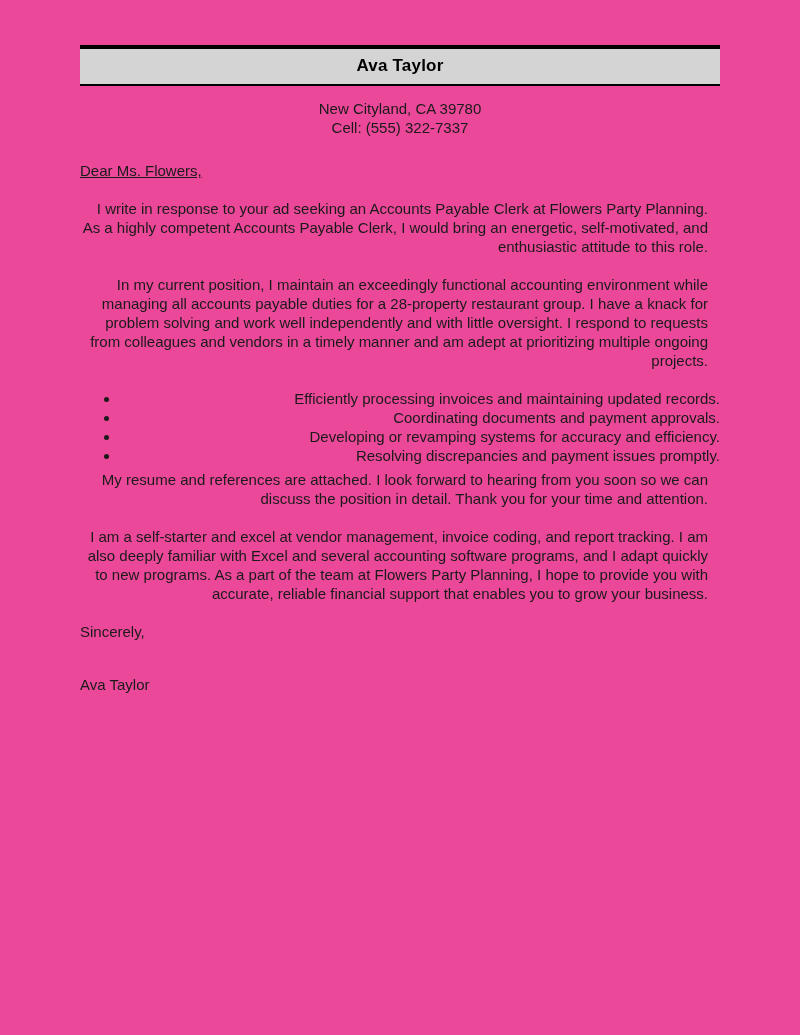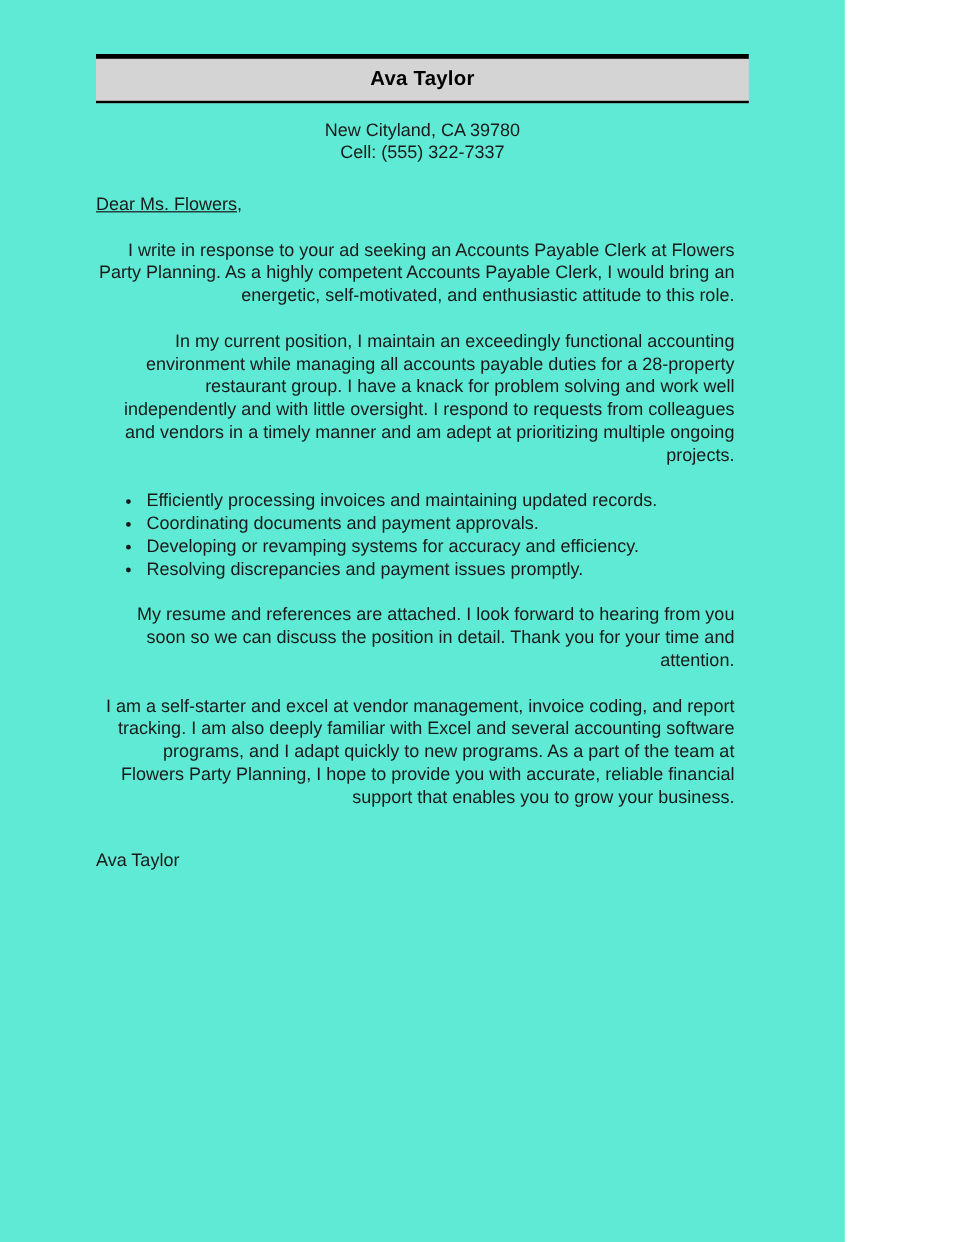--- a/index.html
+++ b/index.html
@@ -2,23 +2,23 @@
 <html><head>
 <meta charset="utf-8">
 <style>
   html, body {
     margin: 0;
     padding: 0;
     background: #ffffff;
   }
   .page {
     position: relative;
-    width: 704px;
+    width: 800px;
     height: 1035px;
-    background: #5eead4;
+    background: #ec4899;
     font-family: "Liberation Sans", sans-serif;
     color: #1a1a1a;
     box-sizing: border-box;
   }
   .content {
     padding: 45px 80px 0 80px;
     box-sizing: border-box;
   }
   .header-banner {
     background: #d4d4d4;
@@ -50,23 +50,24 @@
   }
   .para {
     margin: 0 12px 19px 0;
     text-align: right;
   }
   .salutation {
     margin: 0 0 19px 0;
     text-decoration: underline;
   }
   ul.points {
-    margin: 0 0 19px 0;
+    margin: 0 0 5px 0;
     padding: 0 0 0 40px;
     list-style-type: disc;
+    text-align: right;
   }
   ul.points li {
     margin: 0;
     padding-left: 2px;
     line-height: 19px;
   }
   .closing {
     margin: 0 0 19px 0;
   }
   .signature {
@@ -100,18 +101,19 @@
         <li>Efficiently processing invoices and maintaining updated records.</li>
         <li>Coordinating documents and payment approvals.</li>
         <li>Developing or revamping systems for accuracy and efficiency.</li>
         <li>Resolving discrepancies and payment issues promptly.</li>
       </ul>
 
       <p class="para">My resume and references are attached. I look forward to hearing from you soon so we can discuss the position in detail. Thank you for your time and attention.</p>
 
       <p class="para">I am a self-starter and excel at vendor management, invoice coding, and report tracking. I am also deeply familiar with Excel and several accounting software programs, and I adapt quickly to new programs. As a part of the team at Flowers Party Planning, I hope to provide you with accurate, reliable financial support that enables you to grow your business.</p>
 
+      <p class="closing">Sincerely,</p>
 
       <p class="signature">Ava Taylor</p>
     </div>
 
   </div>
 </div>
 
 </body></html>

